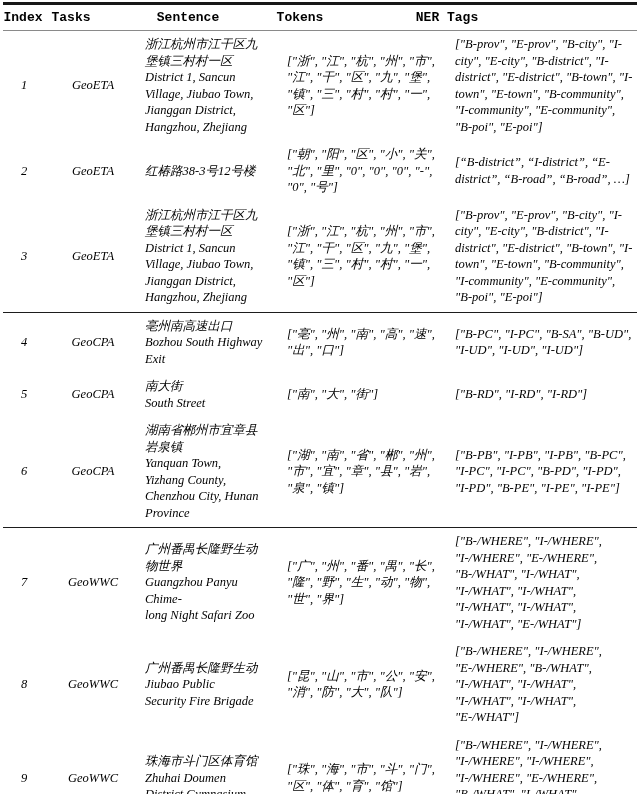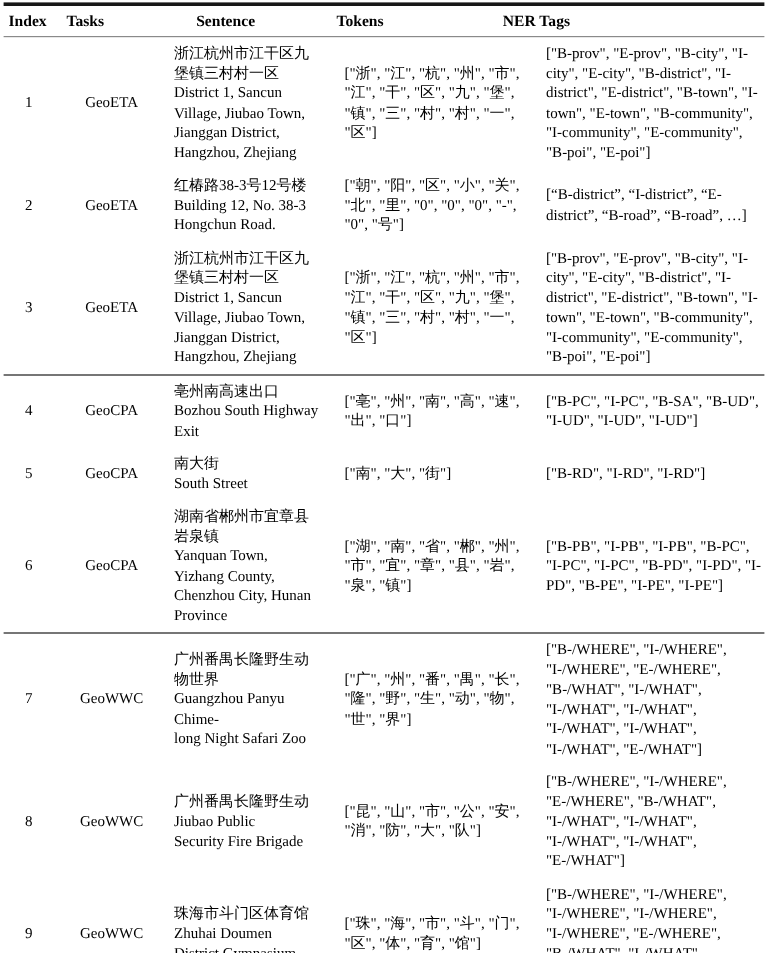--- a/index.html
+++ b/index.html
@@ -15,20 +15,21 @@
     width: 634px;
     margin: 2px 3px 0 3px;
     border-top: 3px solid #171717;
     border-bottom: 2.5px solid #171717;
   }
   
   .header-row {
     position: relative;
     height: 26px;
     border-bottom: 1.3px solid #8a8a8a;
+    font-family: Liberation Mono, monospace;
   }
   .header-row .h {
     position: absolute;
     top: 5px;
     transform: translateX(-50%);
     font-weight: bold;
     font-size: 13px;
     white-space: nowrap;
   }
   .h-index    { left: 20px; }
@@ -37,21 +38,21 @@
   .h-tokens   { left: 297px; text-align: center; }
   .h-ner      { left: 444px; text-align: right; }
 
   .row {
     display: flex;
     align-items: center;
     padding: 5px 0 6px 0;
   }
   .row.group-end { border-bottom: 1.6px solid #1d1d1d; }
 
-  .cell { line-height: 1.32; flex: none; }
+  .cell { line-height: 1.32; flex: none; font-style: italic; }
   .c-index { width: 42px;  text-align: center; }
   .c-task  { width: 96px;  text-align: center; }
   .c-sent  { width: 146px; padding-left: 4px; padding-right: 4px; }
   .c-tok   { width: 168px; padding-right: 7px; }
   .c-ner   { width: 182px; padding-right: 2px; }
 
   .zh, .en { display: block; white-space: pre-line; }
   .c-tok, .c-ner { word-break: normal; overflow-wrap: break-word; }
 </style>
 </head>
@@ -79,22 +80,20 @@
     </div>
     <div class="cell c-tok">["浙", "江", "杭", "州", "市", "江", "干", "区", "九", "堡", "镇", "三", "村", "村", "一", "区"]</div>
     <div class="cell c-ner">["B-prov", "E-prov", "B-city", "I-city", "E-city", "B-district", "I-district", "E-district", "B-town", "I-town", "E-town", "B-community", "I-community", "E-community", "B-poi", "E-poi"]</div>
   </div>
 
   <div class="row">
     <div class="cell c-index">2</div>
     <div class="cell c-task">GeoETA</div>
     <div class="cell c-sent">
       <span class="zh">红椿路38-3号12号楼</span>
-      <span class="en">Building 12, No. 38-3
-Hongchun Road.</span>
     </div>
     <div class="cell c-tok">["朝", "阳", "区", "小", "关", "北", "里", "0", "0", "0", "-", "0", "号"]</div>
     <div class="cell c-ner">[“B-district”, “I-district”, “E-district”, “B-road”, “B-road”, …]</div>
   </div>
 
   <div class="row group-end">
     <div class="cell c-index">3</div>
     <div class="cell c-task">GeoETA</div>
     <div class="cell c-sent">
       <span class="zh">浙江杭州市江干区九

